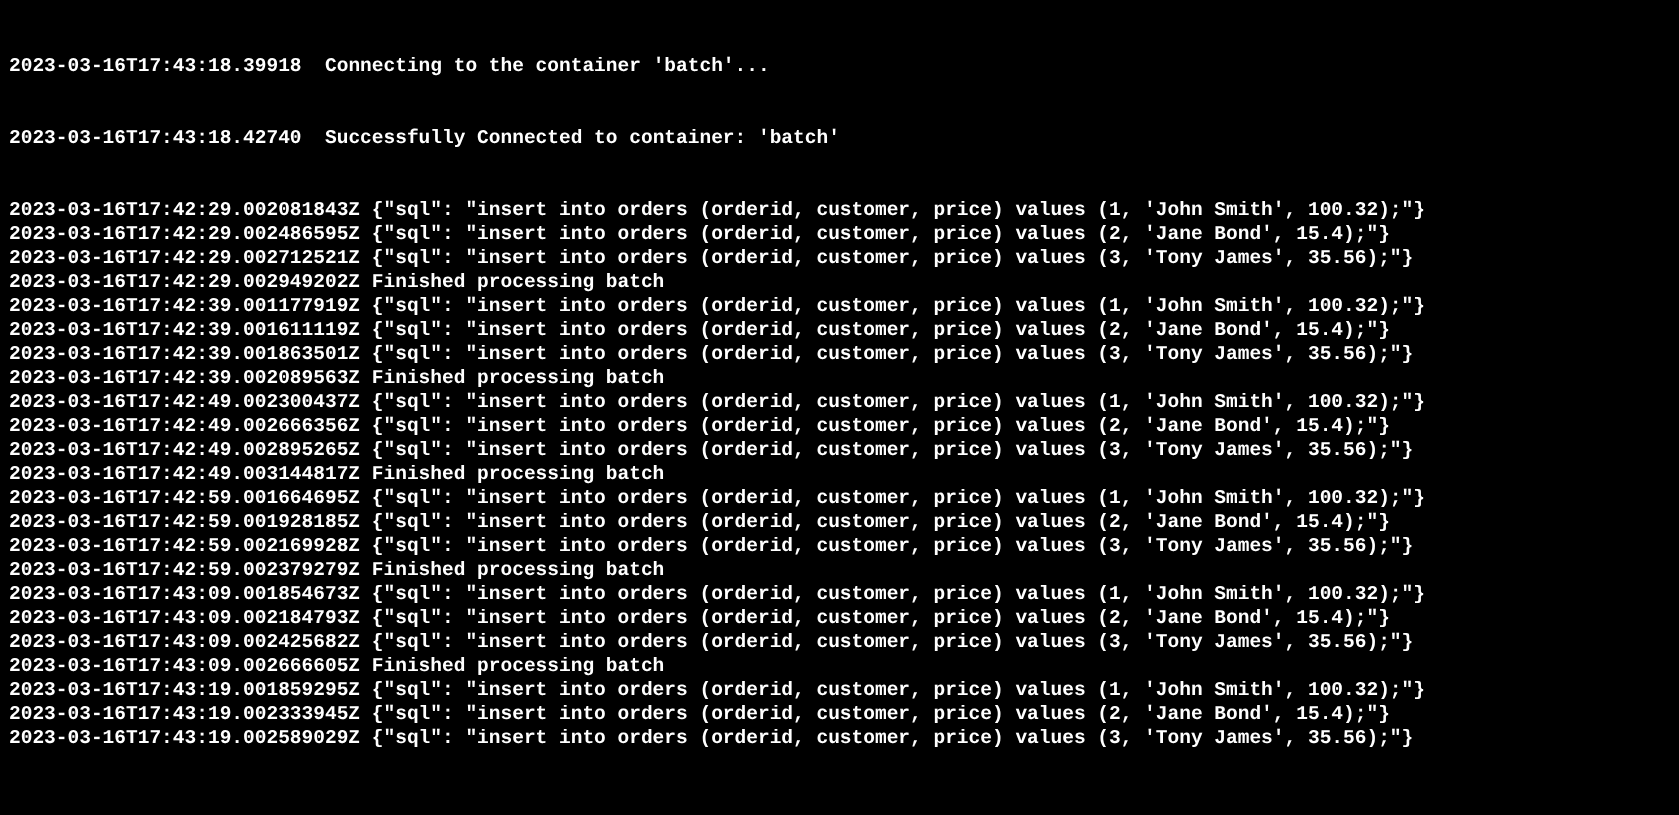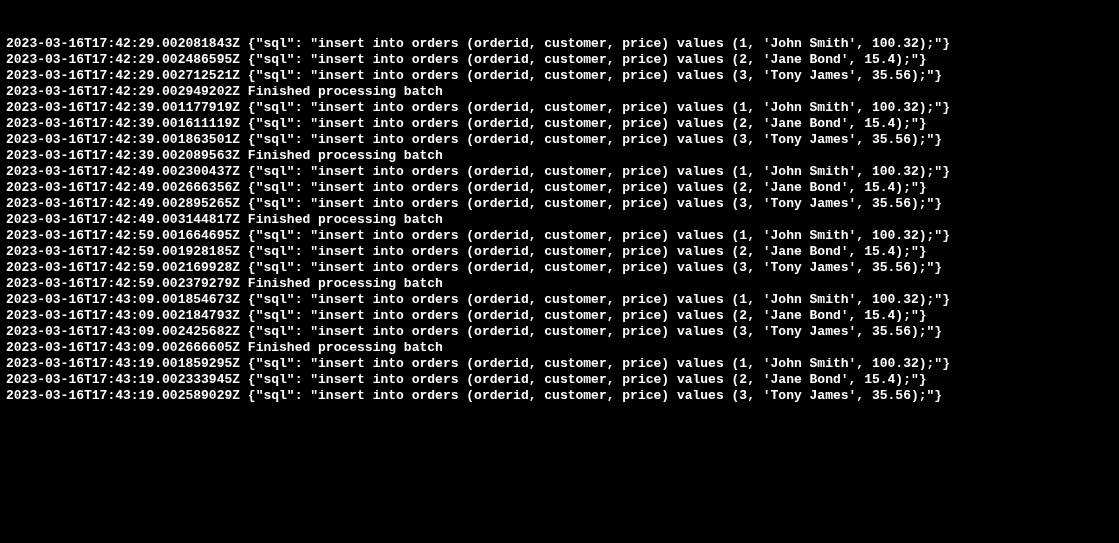--- a/index.html
+++ b/index.html
@@ -21,14 +21,16 @@
     box-sizing: border-box;
   }
   .line {
     white-space: pre;
   }
 </style>
 </head>
 <body>
 
 <div class="terminal">
+  <div class="line"><span>2023-03-16T17:43:18.39918</span><span>  Connecting to the container 'batch'...</span></div>
+  <div class="line"><span>2023-03-16T17:43:18.42740</span><span>  Successfully Connected to container: 'batch'</span></div>
   <div id="log-body"><div class="line"><span>2023-03-16T17:42:29.002081843Z</span><span> {"sql": "insert into orders (orderid, customer, price) values (1, 'John Smith', 100.32);"}</span></div><div class="line"><span>2023-03-16T17:42:29.002486595Z</span><span> {"sql": "insert into orders (orderid, customer, price) values (2, 'Jane Bond', 15.4);"}</span></div><div class="line"><span>2023-03-16T17:42:29.002712521Z</span><span> {"sql": "insert into orders (orderid, customer, price) values (3, 'Tony James', 35.56);"}</span></div><div class="line"><span>2023-03-16T17:42:29.002949202Z</span><span> Finished processing batch</span></div><div class="line"><span>2023-03-16T17:42:39.001177919Z</span><span> {"sql": "insert into orders (orderid, customer, price) values (1, 'John Smith', 100.32);"}</span></div><div class="line"><span>2023-03-16T17:42:39.001611119Z</span><span> {"sql": "insert into orders (orderid, customer, price) values (2, 'Jane Bond', 15.4);"}</span></div><div class="line"><span>2023-03-16T17:42:39.001863501Z</span><span> {"sql": "insert into orders (orderid, customer, price) values (3, 'Tony James', 35.56);"}</span></div><div class="line"><span>2023-03-16T17:42:39.002089563Z</span><span> Finished processing batch</span></div><div class="line"><span>2023-03-16T17:42:49.002300437Z</span><span> {"sql": "insert into orders (orderid, customer, price) values (1, 'John Smith', 100.32);"}</span></div><div class="line"><span>2023-03-16T17:42:49.002666356Z</span><span> {"sql": "insert into orders (orderid, customer, price) values (2, 'Jane Bond', 15.4);"}</span></div><div class="line"><span>2023-03-16T17:42:49.002895265Z</span><span> {"sql": "insert into orders (orderid, customer, price) values (3, 'Tony James', 35.56);"}</span></div><div class="line"><span>2023-03-16T17:42:49.003144817Z</span><span> Finished processing batch</span></div><div class="line"><span>2023-03-16T17:42:59.001664695Z</span><span> {"sql": "insert into orders (orderid, customer, price) values (1, 'John Smith', 100.32);"}</span></div><div class="line"><span>2023-03-16T17:42:59.001928185Z</span><span> {"sql": "insert into orders (orderid, customer, price) values (2, 'Jane Bond', 15.4);"}</span></div><div class="line"><span>2023-03-16T17:42:59.002169928Z</span><span> {"sql": "insert into orders (orderid, customer, price) values (3, 'Tony James', 35.56);"}</span></div><div class="line"><span>2023-03-16T17:42:59.002379279Z</span><span> Finished processing batch</span></div><div class="line"><span>2023-03-16T17:43:09.001854673Z</span><span> {"sql": "insert into orders (orderid, customer, price) values (1, 'John Smith', 100.32);"}</span></div><div class="line"><span>2023-03-16T17:43:09.002184793Z</span><span> {"sql": "insert into orders (orderid, customer, price) values (2, 'Jane Bond', 15.4);"}</span></div><div class="line"><span>2023-03-16T17:43:09.002425682Z</span><span> {"sql": "insert into orders (orderid, customer, price) values (3, 'Tony James', 35.56);"}</span></div><div class="line"><span>2023-03-16T17:43:09.002666605Z</span><span> Finished processing batch</span></div><div class="line"><span>2023-03-16T17:43:19.001859295Z</span><span> {"sql": "insert into orders (orderid, customer, price) values (1, 'John Smith', 100.32);"}</span></div><div class="line"><span>2023-03-16T17:43:19.002333945Z</span><span> {"sql": "insert into orders (orderid, customer, price) values (2, 'Jane Bond', 15.4);"}</span></div><div class="line"><span>2023-03-16T17:43:19.002589029Z</span><span> {"sql": "insert into orders (orderid, customer, price) values (3, 'Tony James', 35.56);"}</span></div></div>
 </div>
 
 </body></html>

